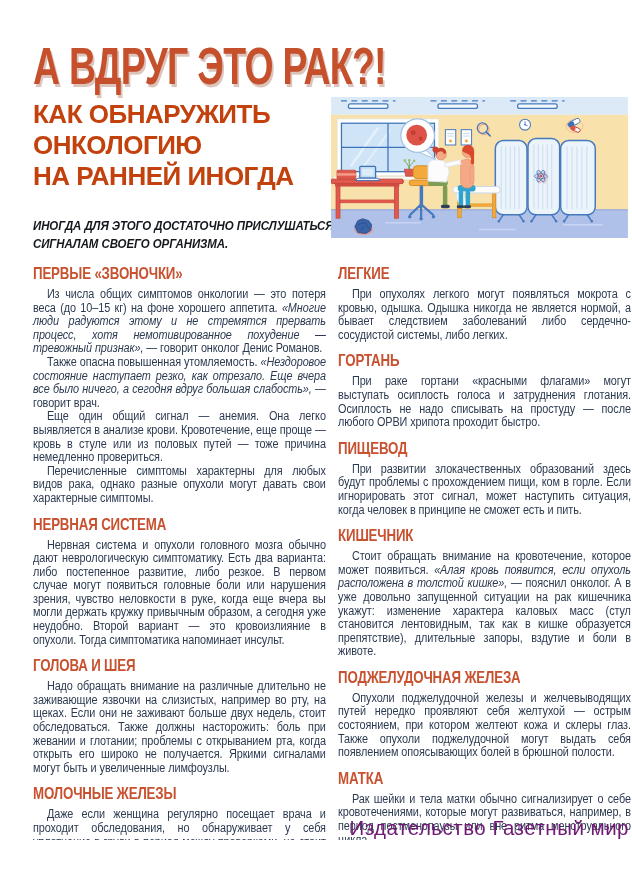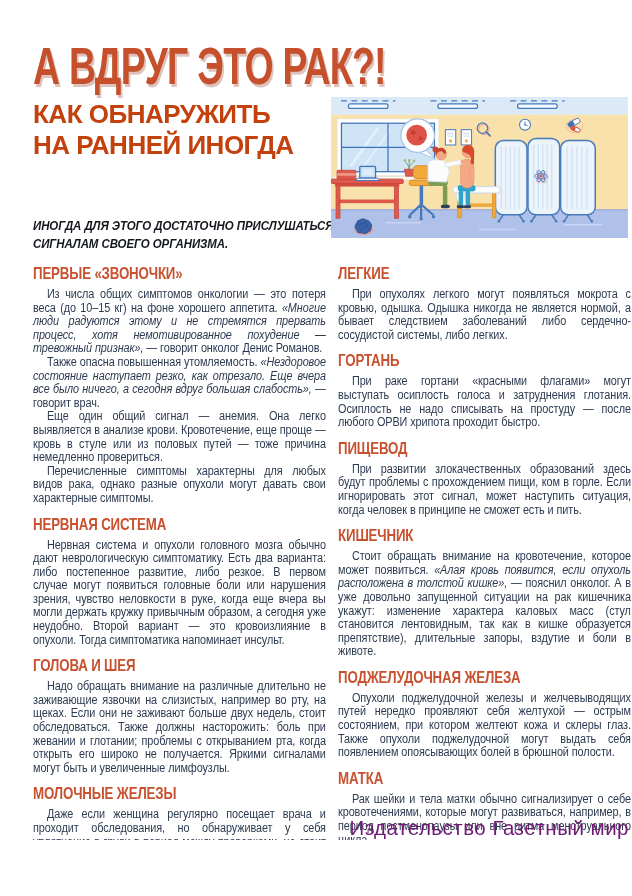--- a/index.html
+++ b/index.html
@@ -49,20 +49,21 @@
 <body>
 
 <div class="page">
 
   <div class="main-title">
     <span class="inner">А ВДРУГ ЭТО РАК?!</span>
   </div>
 
   <div class="subtitle">
     <div class="line">КАК ОБНАРУЖИТЬ</div>
+    <div class="line">ОНКОЛОГИЮ</div>
     <div class="line">НА РАННЕЙ ИНОГДА</div>
   </div>
 
   <div class="tagline">ИНОГДА ДЛЯ ЭТОГО ДОСТАТОЧНО ПРИСЛУШАТЬСЯ К СИГНАЛАМ СВОЕГО ОРГАНИЗМА.</div>
 
   <svg class="illustration" viewBox="0 0 600 285" xmlns="http://www.w3.org/2000/svg">
 
     <rect x="0" y="0" width="600" height="36" fill="#dceaf8"></rect>
     <rect x="0" y="36" width="600" height="192" fill="#f8e1aa"></rect>
     <rect x="0" y="228" width="600" height="57" fill="#afc1e9"></rect>

